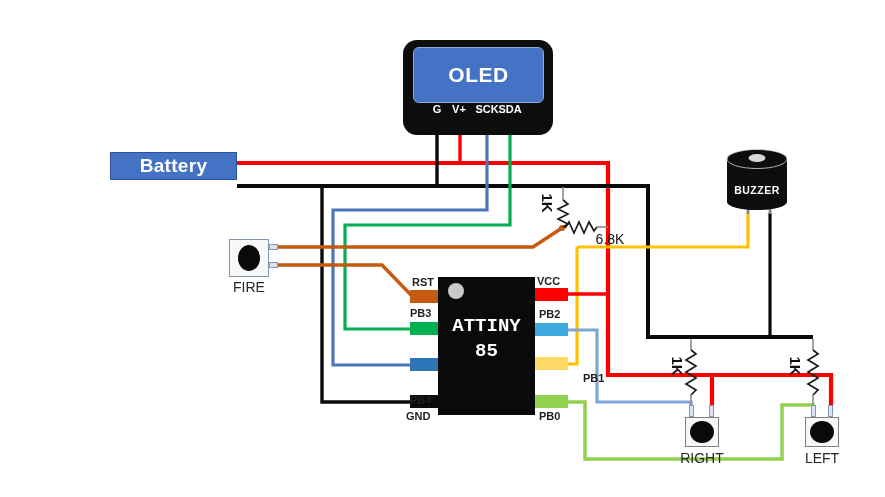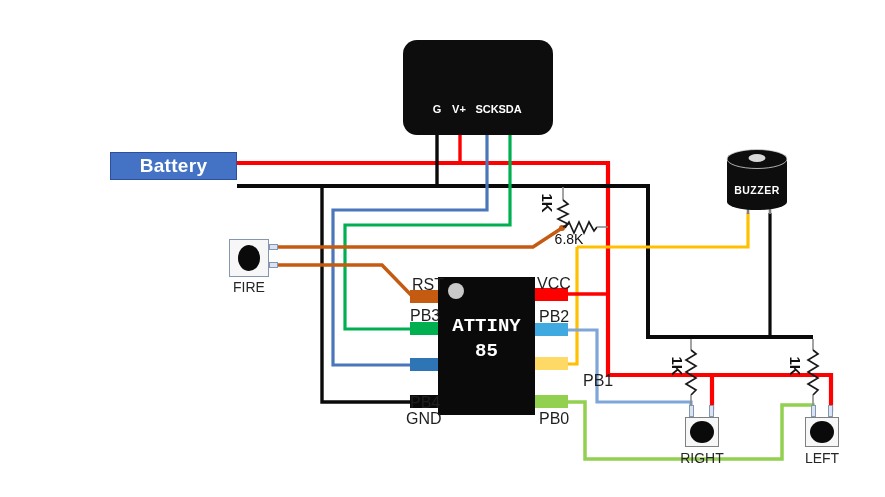--- a/index.html
+++ b/index.html
@@ -28,21 +28,21 @@
   .oled-pin-label{color:#fff;font-size:11px;font-weight:bold;text-align:center;top:103px;}
   .chip-body{left:438px;top:277px;width:97px;height:138px;background:#0a0a0a;}
   .chip-dot{left:448px;top:283px;width:16px;height:16px;border-radius:50%;background:#c9c9c9;}
   .chip-line{left:438px;width:97px;text-align:center;color:#fff;font-weight:bold;font-size:19px;font-family:Liberation Mono, monospace;}
   .chip-pin{width:28px;height:13px;}
   .chip-pin.right{width:33px;}
   .pin-rst{background:var(--pin-rst);} .pin-pb3{background:var(--pin-pb3);}
   .pin-pb4{background:var(--pin-pb4);} .pin-gnd{background:var(--pin-gnd);}
   .pin-vcc{background:var(--pin-vcc);} .pin-pb2{background:var(--pin-pb2);}
   .pin-pb1{background:var(--pin-pb1);} .pin-pb0{background:var(--pin-pb0);}
-  .pin-label{font-size:16px;font-weight:400;color:var(--label-color);white-space:nowrap;}
+  .pin-label{font-size:11px;font-weight:700;color:var(--label-color);white-space:nowrap;}
   .pushbtn{background:var(--button-fill);border:1.5px solid var(--button-border);box-sizing:border-box;}
   .pushbtn .dot{position:absolute;background:#0a0a0a;border-radius:50%;}
   .fire-btn{left:229px;top:239px;width:40px;height:38px;border-color:var(--fire-border);}
   .fire-btn .dot{left:8px;top:5px;width:22px;height:26px;}
   .right-btn{left:685px;top:417px;width:34px;height:30px;}
   .left-btn{left:805px;top:417px;width:34px;height:30px;}
   .right-btn .dot,.left-btn .dot{left:4px;top:3px;width:24px;height:22px;}
   .stub-v{width:5px;height:12px;background:var(--stub-fill);border:1px solid var(--stub-border);box-sizing:border-box;}
   .stub-h{width:9px;height:6px;background:var(--stub-fill);border:1px solid var(--stub-border);box-sizing:border-box;}
   .btn-label{font-size:14px;color:#262626;text-align:center;white-space:nowrap;}
@@ -112,20 +112,23 @@
       <ellipse cx="757" cy="159" rx="30" ry="9.5" fill="#0d0d0d" stroke="#d9d9d9" stroke-width="0.8"></ellipse>
       <ellipse cx="757" cy="158" rx="8.5" ry="4" fill="#d9d9d9"></ellipse>
     </g>
   </svg>
 
   <div class="abs battery">
     <span>Battery</span>
   </div>
 
   <div class="abs oled-body"></div>
+  <div class="abs oled-screen">
+    <span>OLED</span>
+  </div>
   <div class="abs oled-pin-label" style="left:429px;width:16px;">G</div>
   <div class="abs oled-pin-label" style="left:448px;width:22px;">V+</div>
   <div class="abs oled-pin-label" style="left:473px;width:28px;">SCK</div>
   <div class="abs oled-pin-label" style="left:496px;width:28px;">SDA</div>
 
   <div class="abs buzzer-label">BUZZER</div>
 
   <div class="abs chip-body"></div>
   <div class="abs chip-dot"></div>
   <div class="abs chip-line" style="top:315px;">ATTINY</div>
@@ -164,17 +167,17 @@
   <div class="abs btn-label" style="left:672px;top:450px;width:60px;">RIGHT</div>
 
   <div class="abs stub-v" style="left:811px;top:405px;"></div>
   <div class="abs stub-v" style="left:828px;top:405px;"></div>
   <div class="abs pushbtn left-btn">
     <div class="dot"></div>
   </div>
   <div class="abs btn-label" style="left:792px;top:450px;width:60px;">LEFT</div>
 
   <div class="abs res-label-v" style="left:547px;top:203px;">1K</div>
-  <div class="abs res-label-h" style="left:548px;top:231px;width:42px;text-align:center;">6.8K</div>
+  <div class="abs res-label-h" style="left:589px;top:231px;width:42px;text-align:center;">6.8K</div>
   <div class="abs res-label-v" style="left:677px;top:366px;">1K</div>
   <div class="abs res-label-v" style="left:795px;top:366px;">1K</div>
 
 </div>
 
 </body></html>

